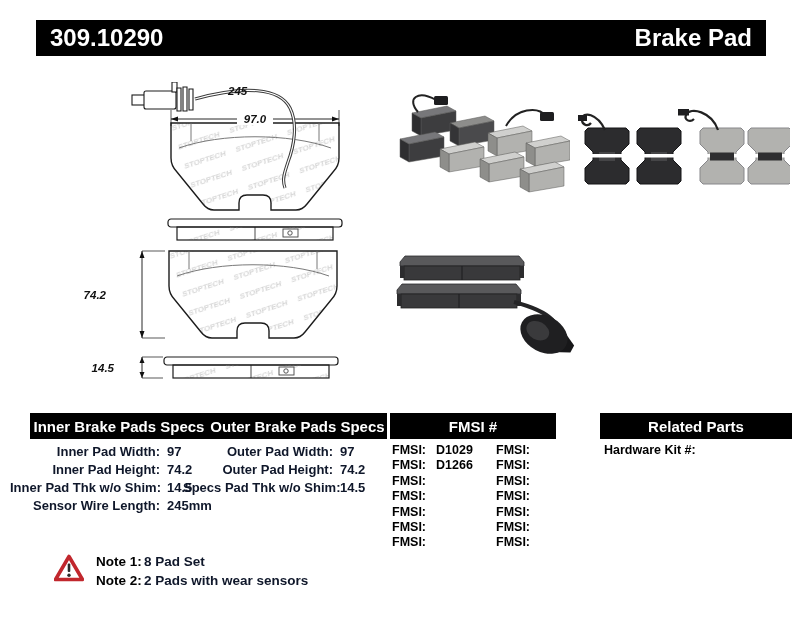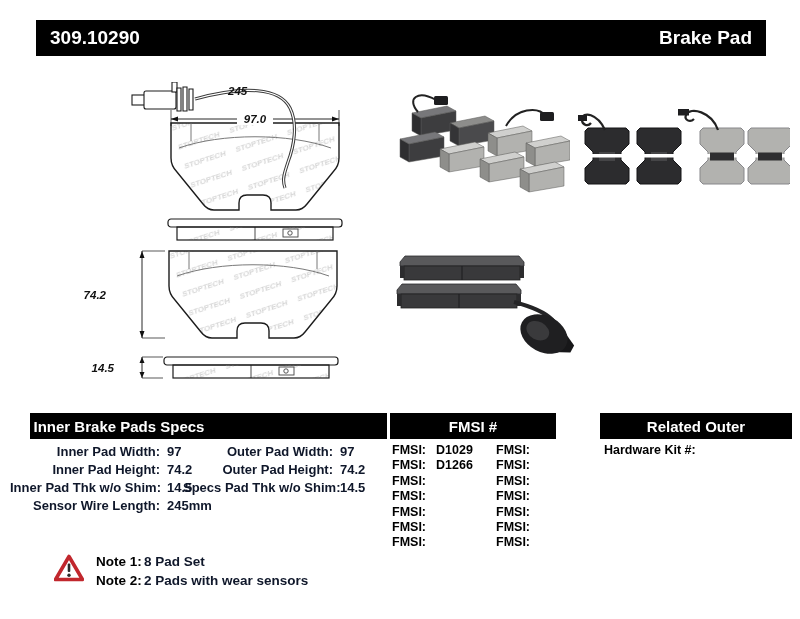--- a/index.html
+++ b/index.html
@@ -2,21 +2,21 @@
 <html><head>
 <meta charset="utf-8">
 <style>
   html,body{margin:0;padding:0;background:#fff;}
   .page{position:relative;width:800px;height:619px;background:#fff;overflow:hidden;
         font-family:"Liberation Sans",sans-serif;}
   .abs{position:absolute;}
   
   .topbar{left:36px;top:20px;width:702px;height:36px;background:#000;color:#fff;
           display:flex;align-items:center;justify-content:space-between;
-          padding:0 14px;font-weight:bold;font-size:19px;}
+          padding:0 14px;font-weight:bold;font-size:24px;}
   
   .bar{background:#000;color:#fff;font-weight:bold;font-size:15px;height:26px;
        display:flex;align-items:center;justify-content:center;}
   .barA{justify-content:flex-start;}
   .barA span{display:flex;align-items:center;justify-content:center;text-align:right;}
   .barA .h1{flex:0 0 178px;}
   .barA .h2{flex:1;}
   
   .speccol{font-size:13px;font-weight:bold;color:#0f172a;}
   .srow{display:flex;line-height:18px;white-space:nowrap;}
@@ -222,26 +222,27 @@
       <g transform="translate(152,90) rotate(28)">
         <polygon points="14,-13 32,-4 32,4 14,13" fill="#171719"></polygon>
         <ellipse rx="25" ry="18" fill="#1f1f21"></ellipse>
         <ellipse cx="-7" rx="12" ry="9" fill="#3a3a3c"></ellipse>
       </g>
     </g>
   </svg>
 
   <div class="abs bar barA" style="left:30px;top:413px;width:357px;">
     <span class="h1">Inner Brake Pads Specs</span>
+    <span class="h2">Outer Brake Pads Specs</span>
   </div>
   <div class="abs bar" style="left:390px;top:413px;width:166px;">
     <span>FMSI #</span>
   </div>
   <div class="abs bar" style="left:600px;top:413px;width:192px;">
-    <span>Related Outer</span>
+    <span>Related Parts</span>
   </div>
 
   <div class="abs speccol" style="left:10px;top:443px;">
     <div class="srow">
         <span class="slabel">Inner Pad Width:</span>
         <span class="sval">97</span>
       </div>
     <div class="srow">
         <span class="slabel">Inner Pad Height:</span>
         <span class="sval">74.2</span>

